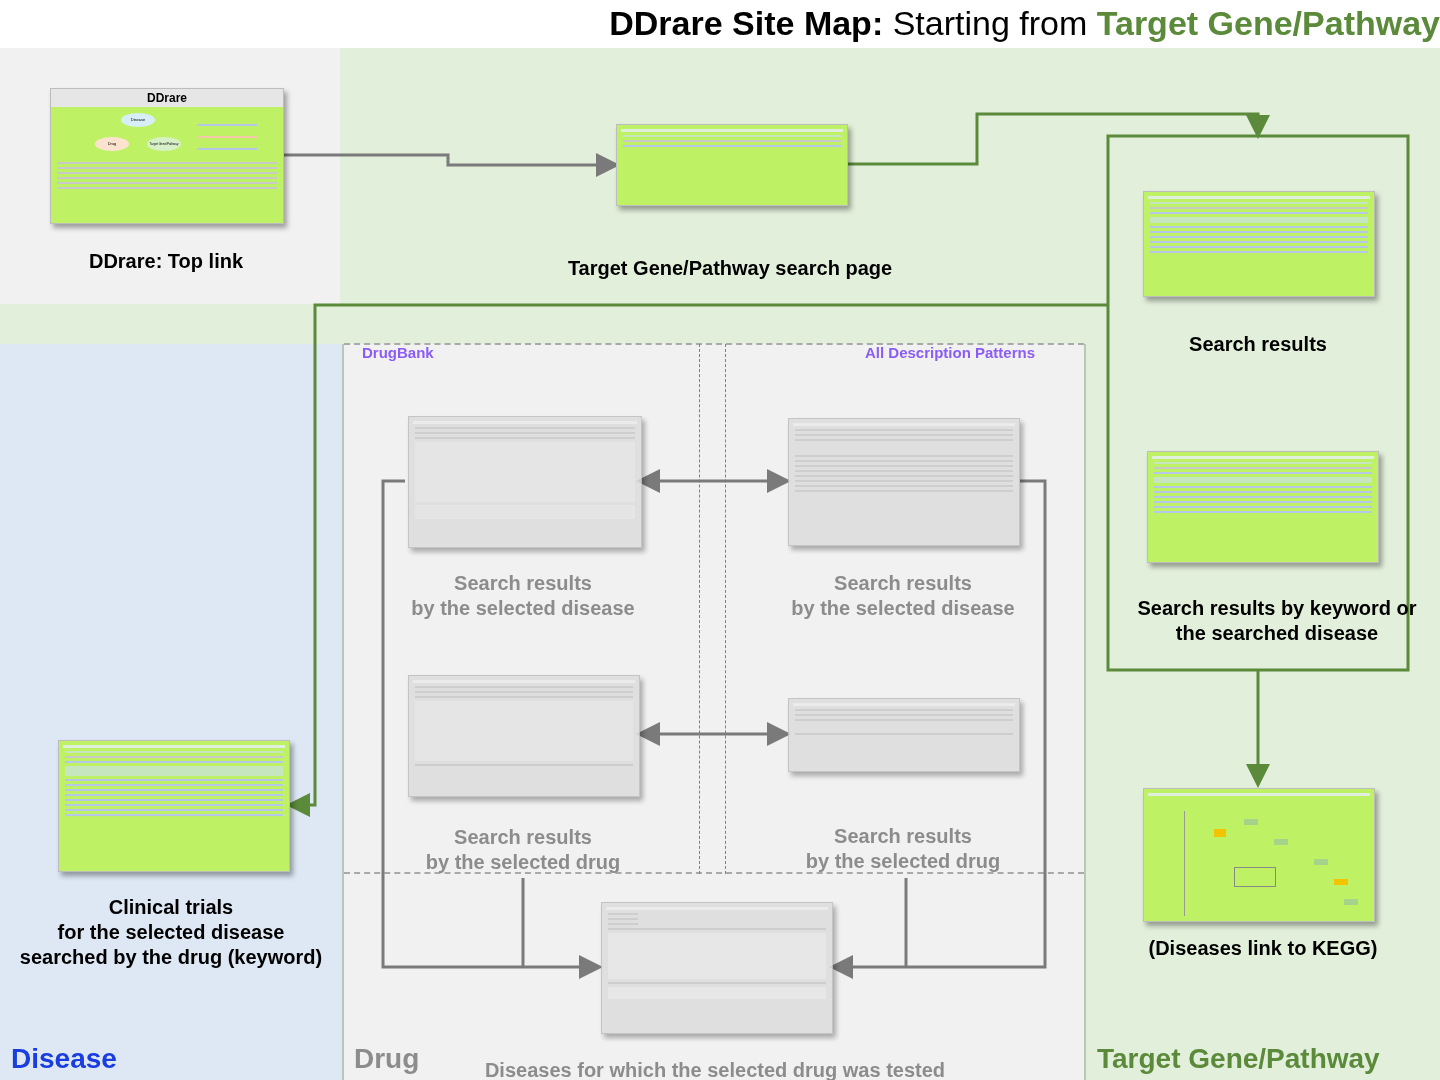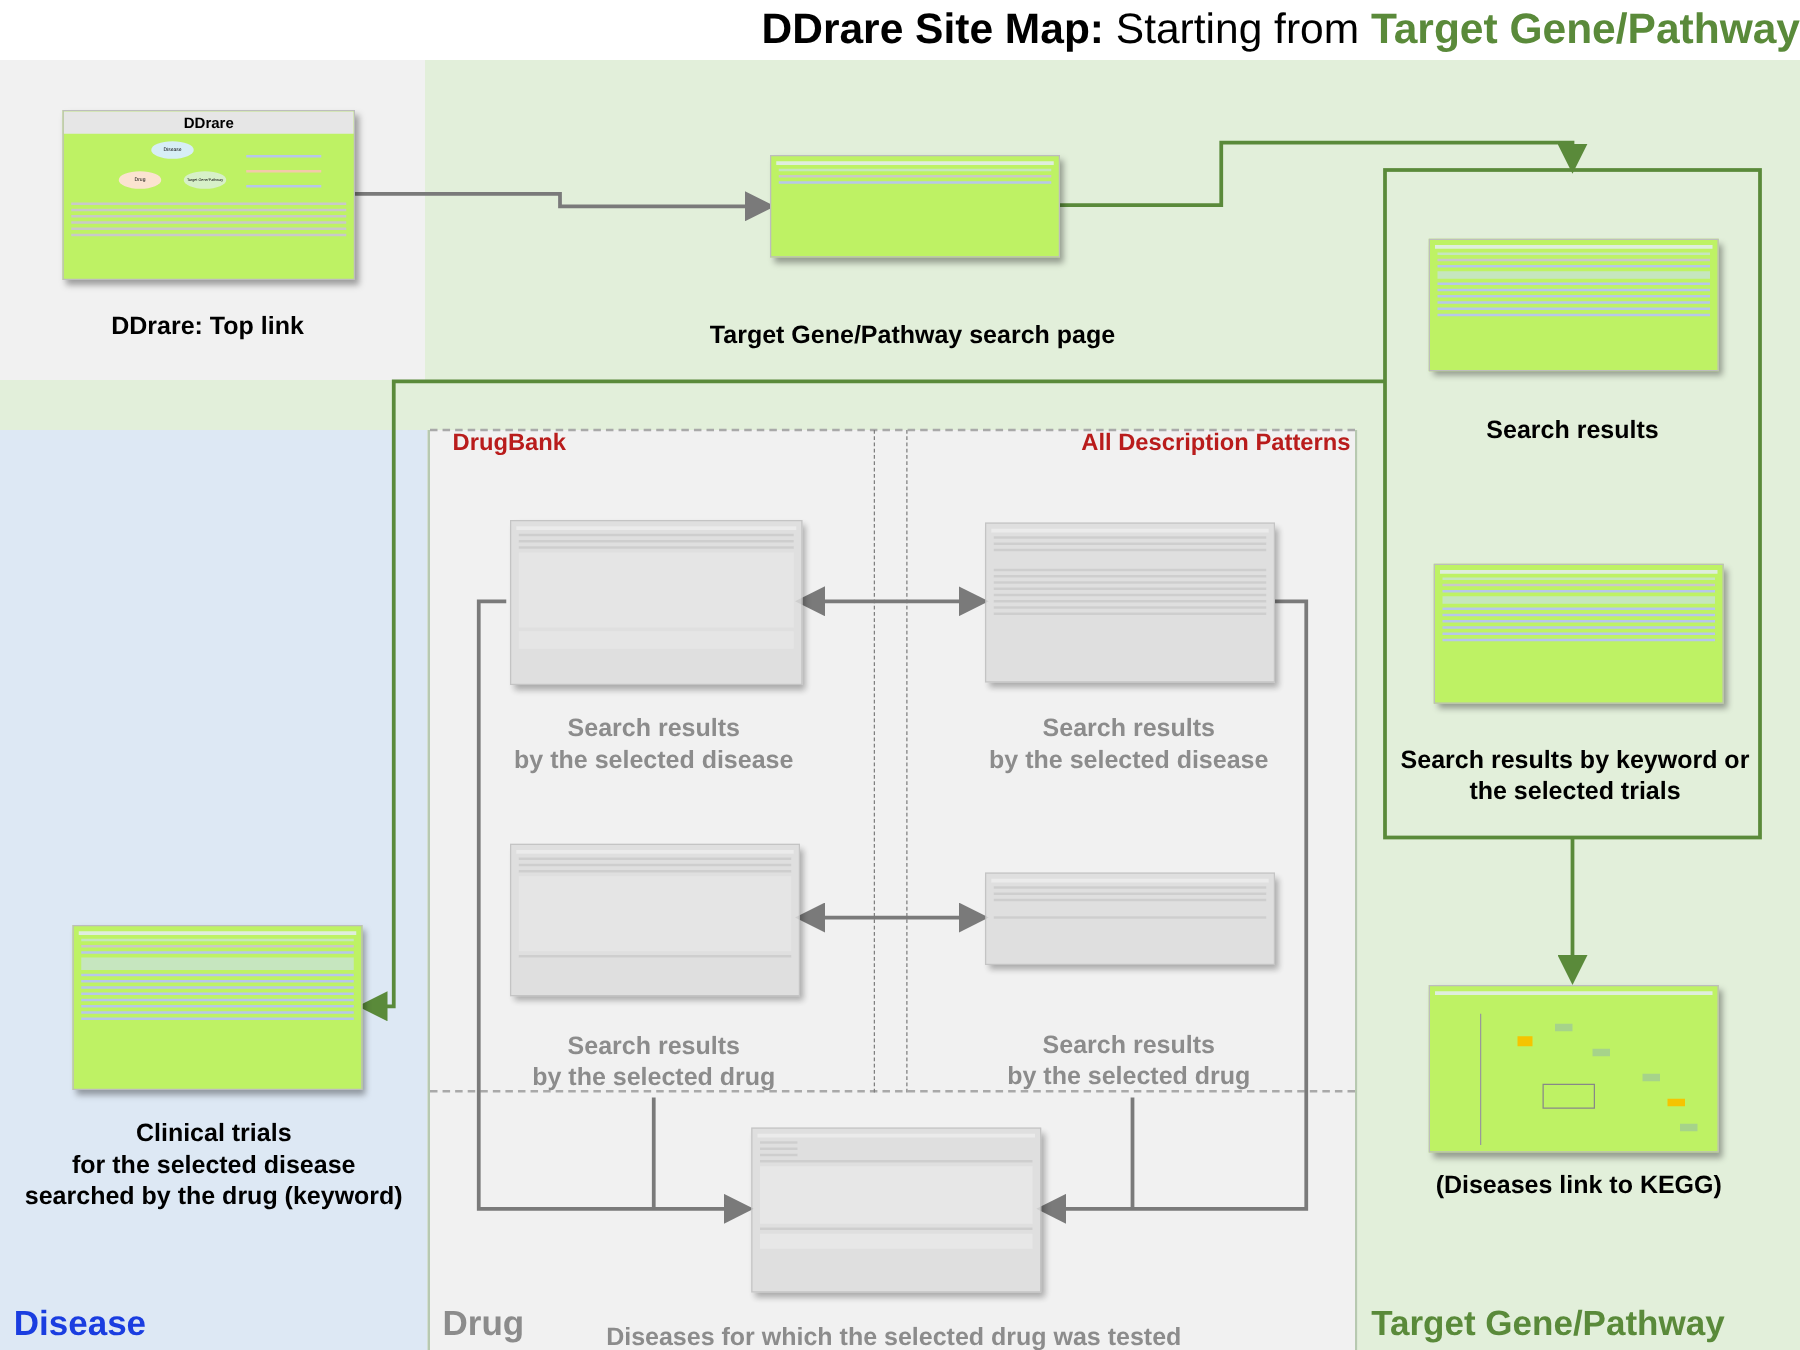--- a/index.html
+++ b/index.html
@@ -12,21 +12,21 @@
   .r-top-gray { left:0; top:48px; width:340px; height:256px; background:#f1f1f1; }
   .r-top-green { left:340px; top:48px; width:1100px; height:296px; background:#e2efda; }
   .r-strip-green { left:0; top:304px; width:340px; height:40px; background:#e2efda; }
   .r-disease { left:0; top:344px; width:342px; height:736px; background:#dde8f4; }
   .r-drug { left:342px; top:344px; width:744px; height:736px; background:#f1f1f1; border-left:2px solid #b7c9b0; border-right:2px solid #b7c9b0; box-sizing:border-box; }
   .r-target { left:1086px; top:344px; width:354px; height:736px; background:#e2efda; }
   .dash-h { position:absolute; border-top:2px dashed #a9a9a9; height:0; }
   .dash-v { position:absolute; border-left:1px dashed #7f7f7f; width:0; }
   .lbl { position:absolute; text-align:center; font-weight:bold; color:#000; line-height:25px; font-size:20px; }
   .lbl.gray { color:#8c8c8c; }
-  .sect { position:absolute; font-weight:bold; font-size:19px; color:#b91c1c; }
+  .sect { position:absolute; font-weight:bold; font-size:15px; color:#8b5cf6; }
   .big { position:absolute; font-weight:bold; font-size:28px; }
   .thumb { position:absolute; background:#bef264; border:1px solid #bdbdbd; box-shadow:3px 4px 5px rgba(0,0,0,0.35); overflow:hidden; }
   .thumb .bar { height:3px; background:#dfeedd; margin:4px 4px 2px; }
   .thumb .row { height:2px; margin:3px 6px; background:#c9c9c9; }
   .thumb .grn { background:#c6e6bf; }
   .thumb .blu { background:#b7c7ea; }
   .gray-thumb { filter:grayscale(1); opacity:0.85; }
   svg.conn { position:absolute; left:0; top:0; }
 </style>
 </head>
@@ -142,23 +142,23 @@
     <div class="row"></div>
     <div class="row blu"></div>
   <div class="row grn" style="height:6px;"></div>
   <div class="row blu"></div>
     <div class="row blu"></div>
     <div class="row blu"></div>
     <div class="row blu"></div>
     <div class="row blu"></div>
     <div class="row blu"></div>
 </div>
-<div class="lbl" style="left:1110px;top:596px;width:300px;">
+<div class="lbl" style="left:1110px;top:596px;width:300px;padding-left:17px;">
   <div>Search results by keyword or</div>
-  <div>the selected trials</div>
+  <div>the searched disease</div>
 </div>
 
 <div class="thumb" style="left:1143px;top:788px;width:230px;height:132px;">
   <div class="bar"></div>
   <div style="position:absolute;left:40px;top:22px;width:1px;height:105px;background:#999;"></div>
   <div style="position:absolute;left:70px;top:40px;width:12px;height:8px;background:#f5c400;"></div>
   <div style="position:absolute;left:100px;top:30px;width:14px;height:6px;background:#a6d38a;"></div>
   <div style="position:absolute;left:130px;top:50px;width:14px;height:6px;background:#a6d38a;"></div>
   <div style="position:absolute;left:170px;top:70px;width:14px;height:6px;background:#a6d38a;"></div>
   <div style="position:absolute;left:190px;top:90px;width:14px;height:6px;background:#f5c400;"></div>

